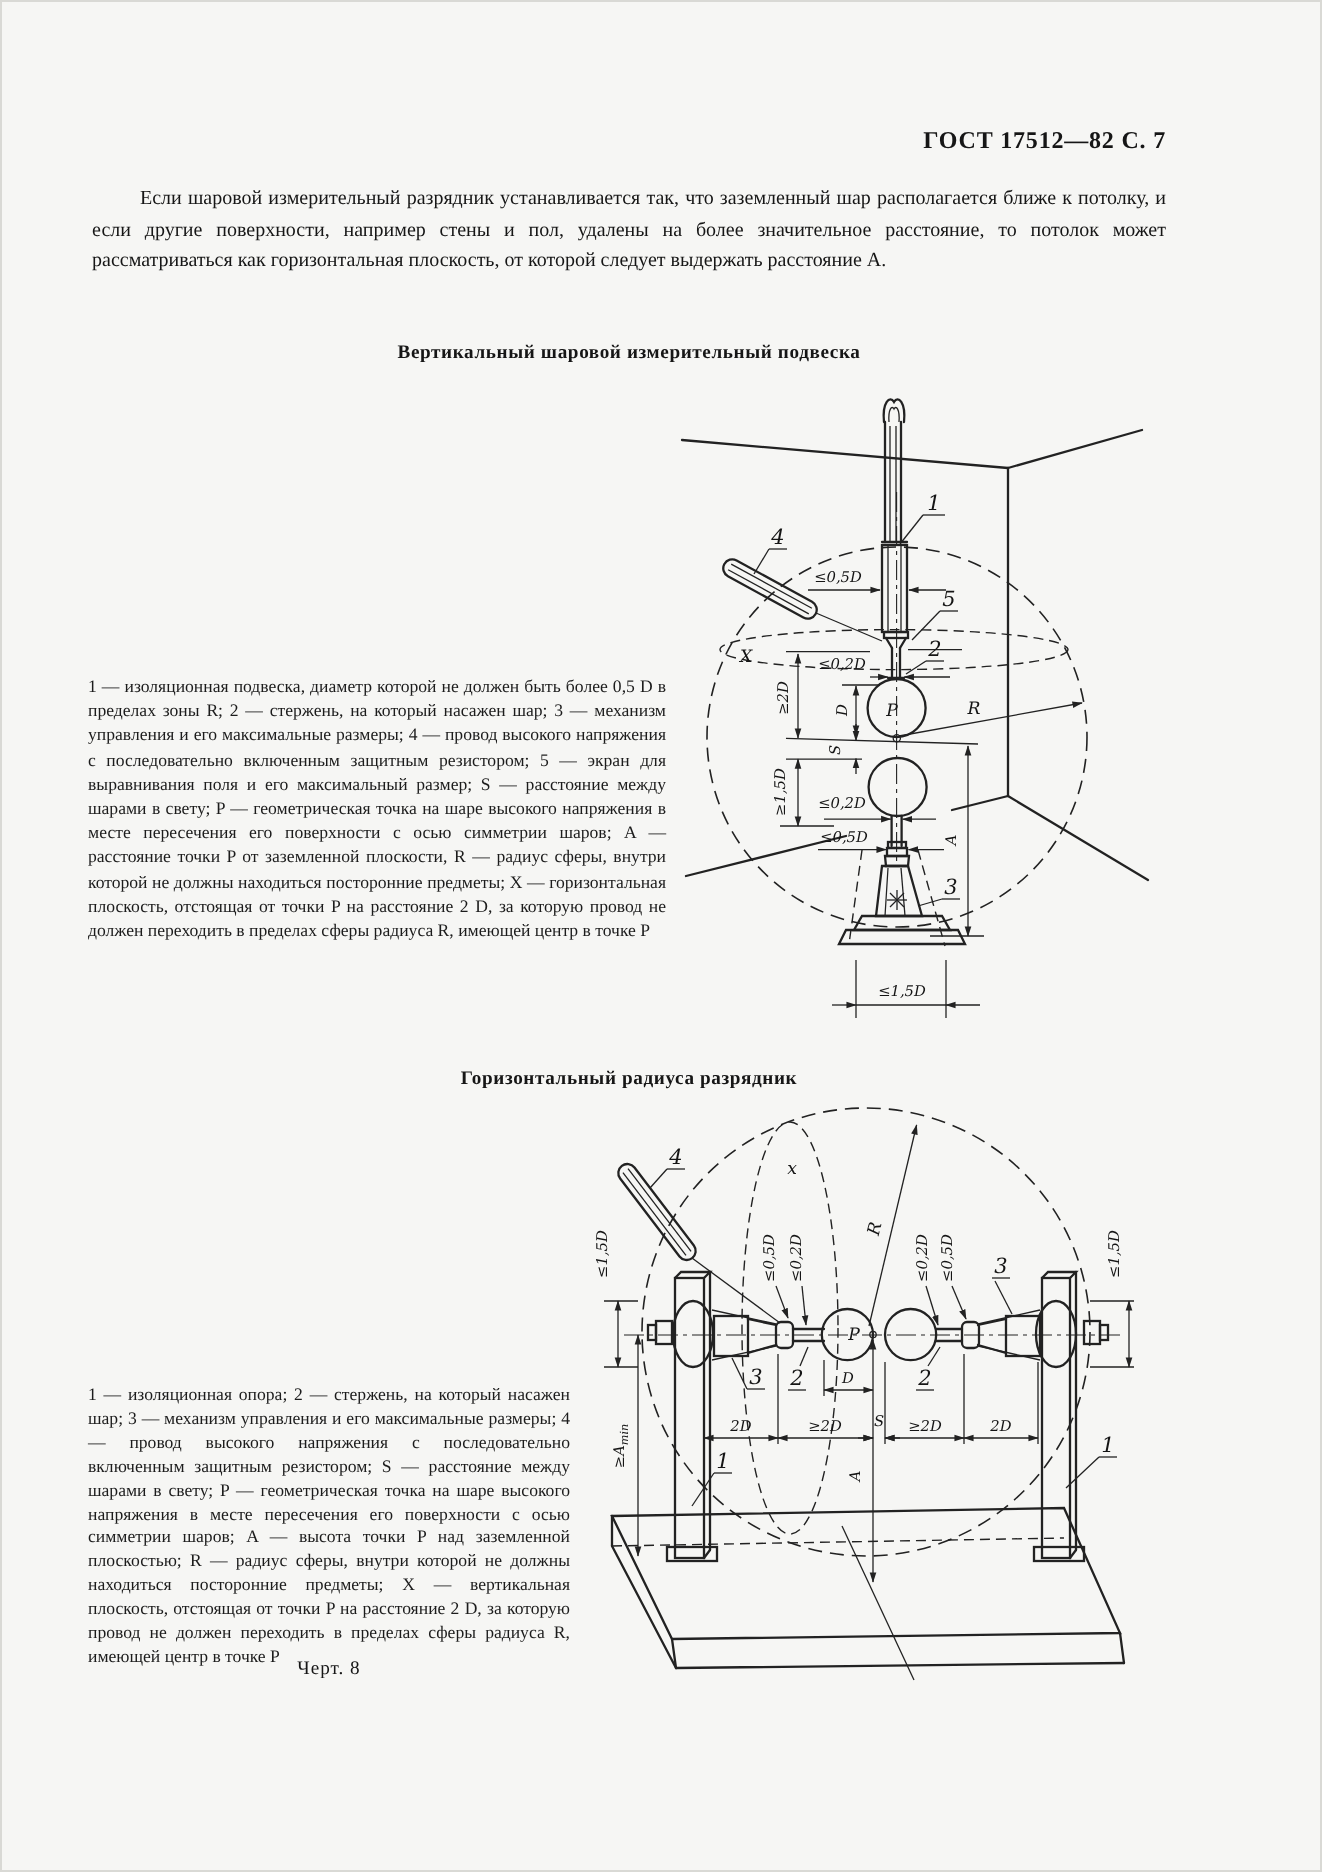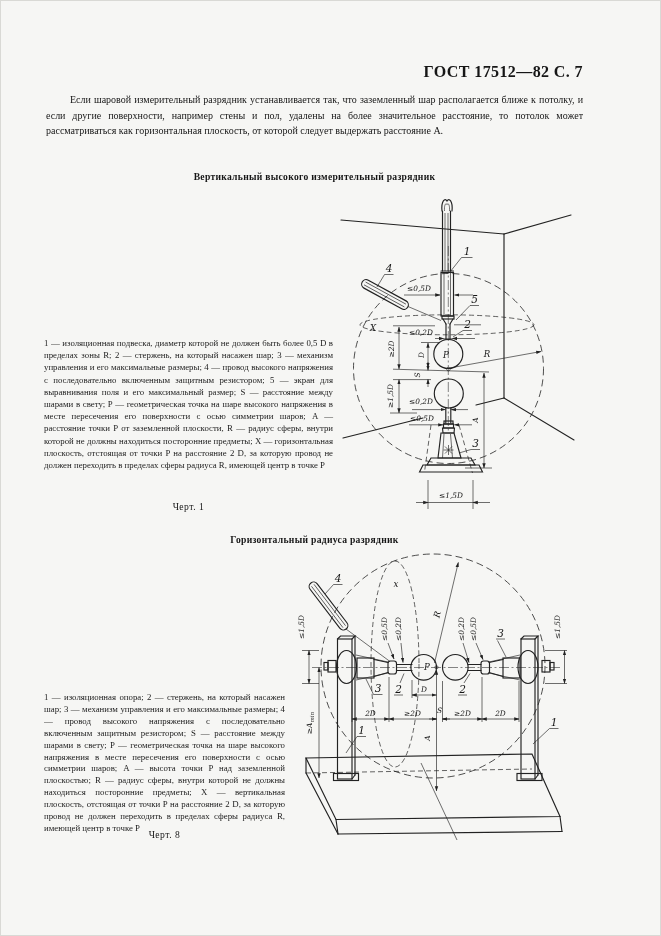--- a/index.html
+++ b/index.html
@@ -4,21 +4,21 @@
 <style>
   html,body{margin:0;padding:0;background:#e9e9e7;}
   .page{
     position:relative;width:661px;height:936px;margin:0 auto;
     background:#f6f6f4;overflow:hidden;border:1px solid #d9d9d5;box-sizing:border-box;
     font-family:"Liberation Serif", serif;color:#161616;
   }
   .abs{position:absolute;}
   .header{
     left:0;top:62px;width:582px;text-align:right;
-    font-size:16px;font-weight:bold;letter-spacing:.4px;
+    font-size:12px;font-weight:bold;letter-spacing:.4px;
   }
   .intro{
     left:45px;top:91px;width:537px;
     font-size:10px;line-height:15.6px;text-align:justify;text-indent:24px;
   }
   .figtitle{
     left:45px;width:537px;text-align:center;
     font-size:9.6px;font-weight:bold;letter-spacing:.3px;
   }
   .figtitle.t1{top:170px;}
@@ -47,21 +47,21 @@
 </style>
 </head>
 <body>
 
 <div class="page">
 
   <div class="abs header">ГОСТ 17512—82 С. 7</div>
 
   <div class="abs intro">Если шаровой измерительный разрядник устанавливается так, что заземленный шар располагается ближе к потолку, и если другие поверхности, например стены и пол, удалены на более значительное расстояние, то потолок может рассматриваться как горизонтальная плоскость, от которой следует выдержать расстояние A.</div>
 
-  <div class="abs figtitle t1">Вертикальный высокого измерительный разрядник</div>
+  <div class="abs figtitle t1">Вертикальный шаровой измерительный подвеска</div>
 
   <svg style="left:330px;top:190px" width="246" height="330" viewBox="0 0 246 330">
     <defs>
       <marker id="a1" viewBox="0 0 10 10" refX="9.2" refY="5" markerWidth="8" markerHeight="8" orient="auto-start-reverse">
           <path d="M0,1.8 L10,5 L0,8.2 z" fill="#222"></path>
         </marker>
     </defs>
 
     <g>
       <circle class="dsh" cx="117.5" cy="177.5" r="95"></circle>
@@ -205,21 +205,20 @@
       <line class="tn" x1="132" y1="139.5" x2="141" y2="139.5"></line>
       <line class="tn" x1="132" y1="139.5" x2="122" y2="146"></line>
 
       <text class="num" x="144.5" y="256">3</text>
       <line class="tn" x1="140" y1="258.5" x2="149" y2="258.5"></line>
       <line class="tn" x1="140" y1="258.5" x2="128" y2="262"></line>
     </g>
   </svg>
 
   <div class="abs legend l1">1 — изоляционная подвеска, диаметр которой не должен быть более 0,5 D в пределах зоны R; 2 — стержень, на который насажен шар; 3 — механизм управления и его максимальные размеры; 4 — провод высокого напряжения с последовательно включенным защитным резистором; 5 — экран для выравнивания поля и его максимальный размер; S — расстояние между шарами в свету; P — геометрическая точка на шаре высокого напряжения в месте пересечения его поверхности с осью симметрии шаров; A — расстояние точки P от заземленной плоскости, R — радиус сферы, внутри которой не должны находиться посторонние предметы; X — горизонтальная плоскость, отстоящая от точки P на расстояние 2 D, за которую провод не должен переходить в пределах сферы радиуса R, имеющей центр в точке P</div>
-  <div class="abs caption c1">Черт. 1</div>
 
   <div class="abs figtitle t2">Горизонтальный радиуса разрядник</div>
 
   <svg style="left:298px;top:550px" width="270" height="295" viewBox="0 0 270 295">
     <defs>
       <marker id="a2" viewBox="0 0 10 10" refX="9.2" refY="5" markerWidth="8" markerHeight="8" orient="auto-start-reverse">
           <path d="M0,1.8 L10,5 L0,8.2 z" fill="#222"></path>
         </marker>
     </defs>
 

